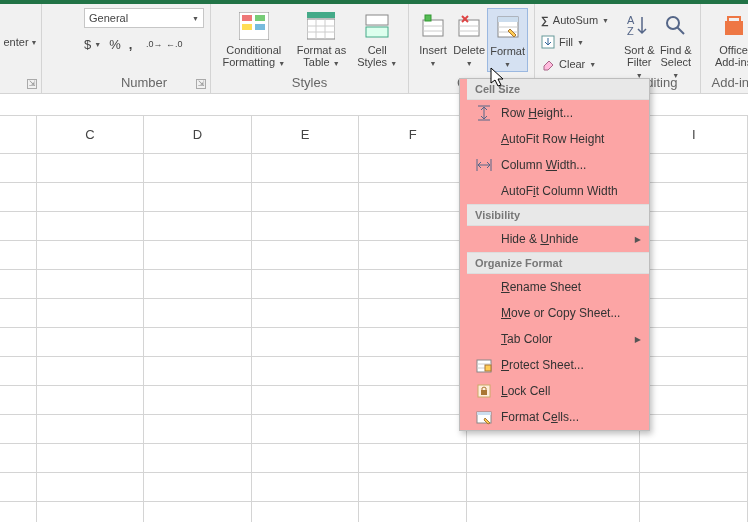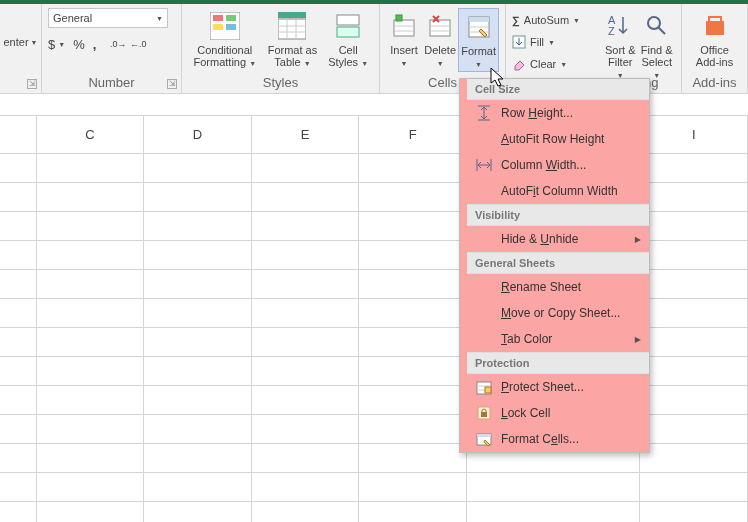--- a/index.html
+++ b/index.html
@@ -7,21 +7,21 @@
   
   .topbar { height: 4px; background: #217346; }
   .ribbon { height: 90px; background: #f1f1f1; border-bottom: 1px solid #d4d4d4; display: flex; position: relative; }
   .group { border-right: 1px solid #d4d4d4; display: flex; flex-direction: column; position: relative; }
   .group-label { position: absolute; bottom: 3px; left: 0; right: 0; text-align: center; font-size: 13px; color: #666; }
   .group-content { flex: 1; padding: 4px 6px; display: flex; align-items: flex-start; }
   
   .align-group { width: 42px; align-items: center; }
   .align-btn { font-size: 11px; color: #444; display: flex; align-items: center; gap: 2px; margin-top: 28px; }
   
-  .number-group { width: 140px; }
+  .number-group { width: 140px; margin-left: 36px; }
   .number-combo { width: 120px; height: 20px; border: 1px solid #c6c6c6; background: #fff; font-size: 11px; padding: 2px 4px; display: flex; justify-content: space-between; align-items: center; color: #444; }
   .number-buttons { display: flex; gap: 8px; margin-top: 8px; align-items: center; }
   .nbtn { font-size: 13px; color: #444; display: flex; align-items: center; gap: 1px; }
   .decbtns { display: flex; gap: 4px; margin-left: 6px; }
   .decicon { width: 16px; height: 16px; font-size: 9px; color: #444; display: flex; align-items: center; justify-content: center; }
   
   .styles-group { width: 198px; }
   .big-btn { display: flex; flex-direction: column; align-items: center; width: 62px; padding: 2px; text-align: center; }
   .big-btn .lbl { font-size: 11px; color: #444; line-height: 1.1; margin-top: 2px; }
   .bb-icon { width: 32px; height: 32px; display: flex; align-items: center; justify-content: center; }
@@ -420,35 +420,34 @@
   <div class="dd-item">
     <div class="dd-icon"></div>
     <div class="dd-text"><span>AutoF<span class="u">i</span>t Column Width</span></div>
   </div>
   <div class="dd-header">Visibility</div>
   <div class="dd-item">
     <div class="dd-icon"></div>
     <div class="dd-text"><span>Hide &amp; <span class="u">U</span>nhide</span></div>
     <span class="dd-arrow">▶</span>
   </div>
-  <div class="dd-header">General Sheets</div>
+  <div class="dd-header">Organize Format</div>
   <div class="dd-item">
     <div class="dd-icon"></div>
     <div class="dd-text"><span><span class="u">R</span>ename Sheet</span></div>
   </div>
   <div class="dd-item">
     <div class="dd-icon"></div>
     <div class="dd-text"><span><span class="u">M</span>ove or Copy Sheet...</span></div>
   </div>
   <div class="dd-item">
     <div class="dd-icon"></div>
     <div class="dd-text"><span><span class="u">T</span>ab Color</span></div>
     <span class="dd-arrow">▶</span>
   </div>
-  <div class="dd-header">Protection</div>
   <div class="dd-item">
     <div class="dd-icon">
         <svg width="16" height="16">
           <rect x="1" y="3" width="14" height="12" fill="#fff" stroke="#888"></rect>
           <line x1="1" y1="7" x2="15" y2="7" stroke="#ccc"></line>
           <line x1="1" y1="11" x2="15" y2="11" stroke="#ccc"></line>
           <rect x="9" y="8" width="6" height="6" fill="#fc5" stroke="#a73"></rect>
         </svg>
       </div>
     <div class="dd-text"><span><span class="u">P</span>rotect Sheet...</span></div>

